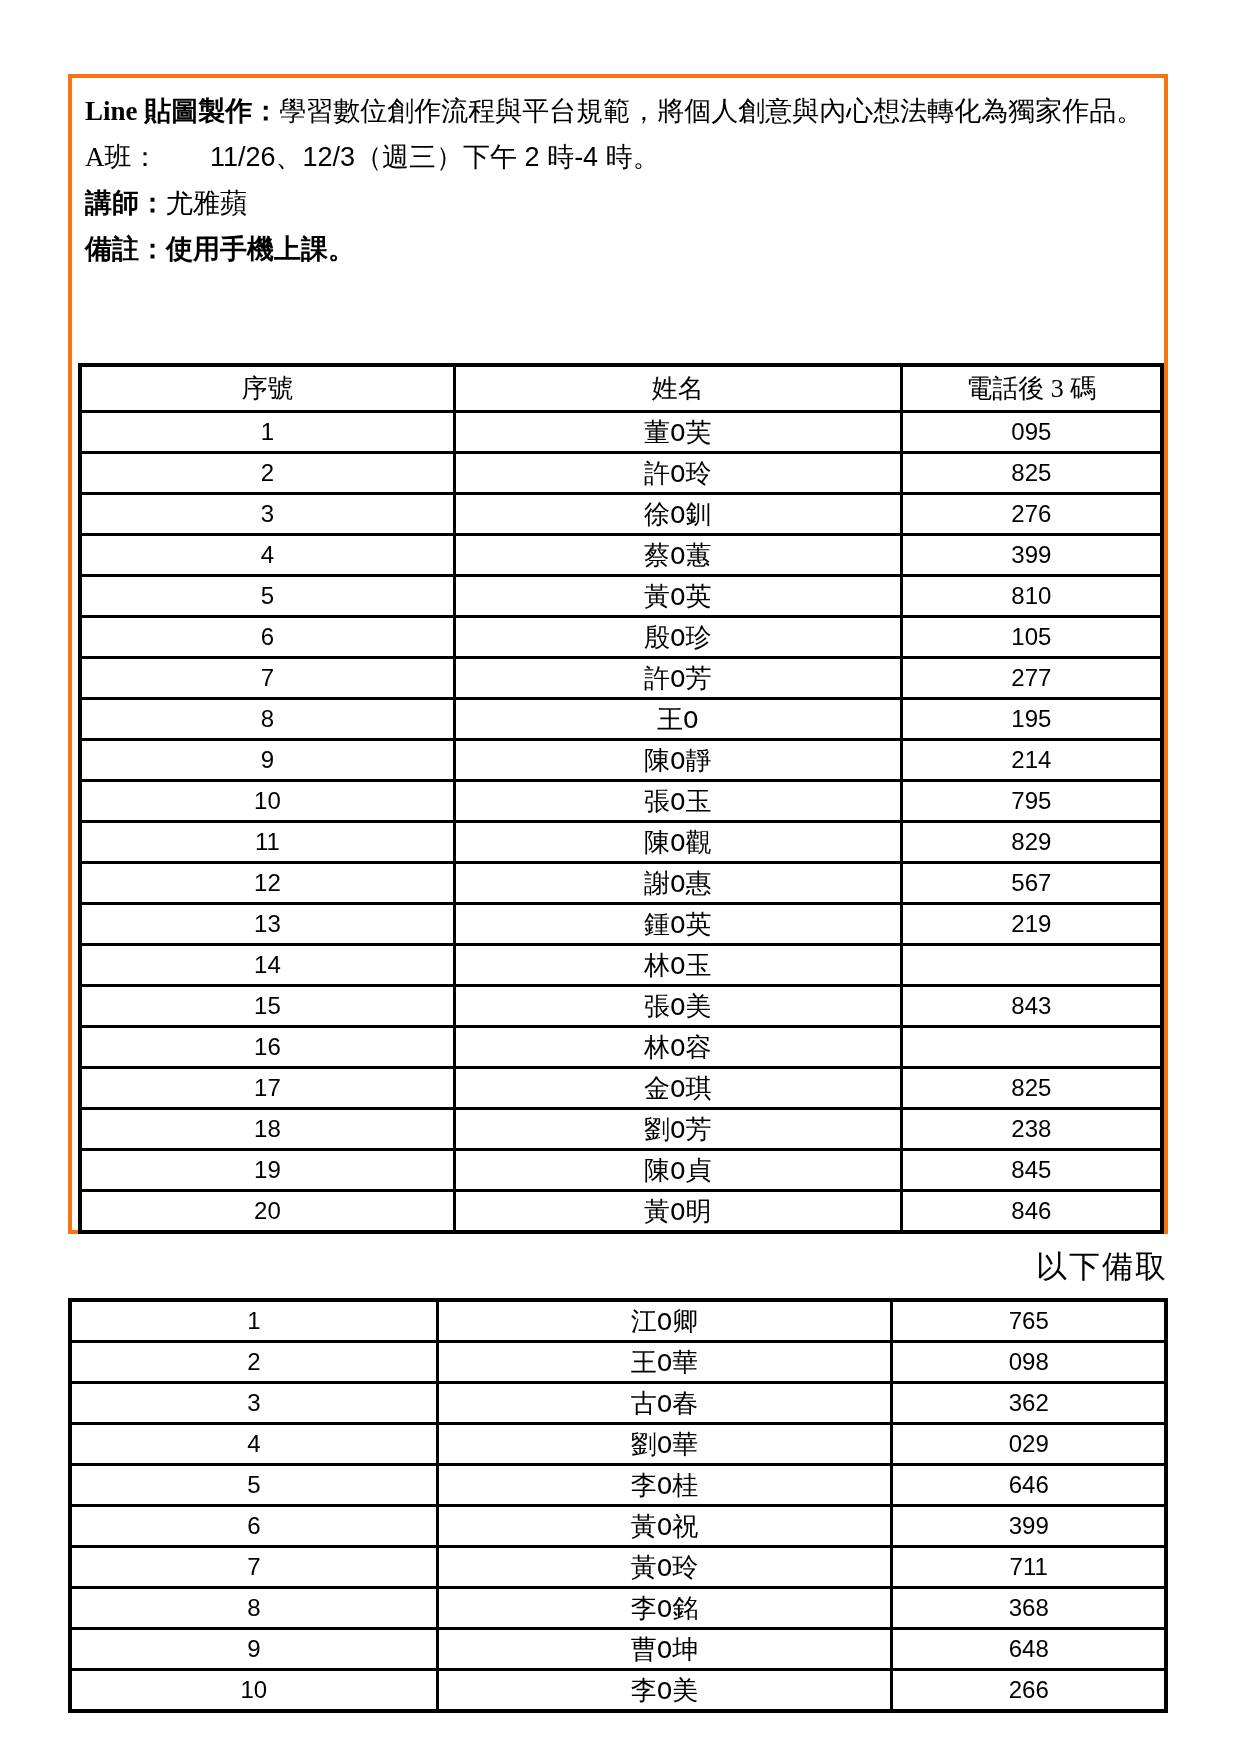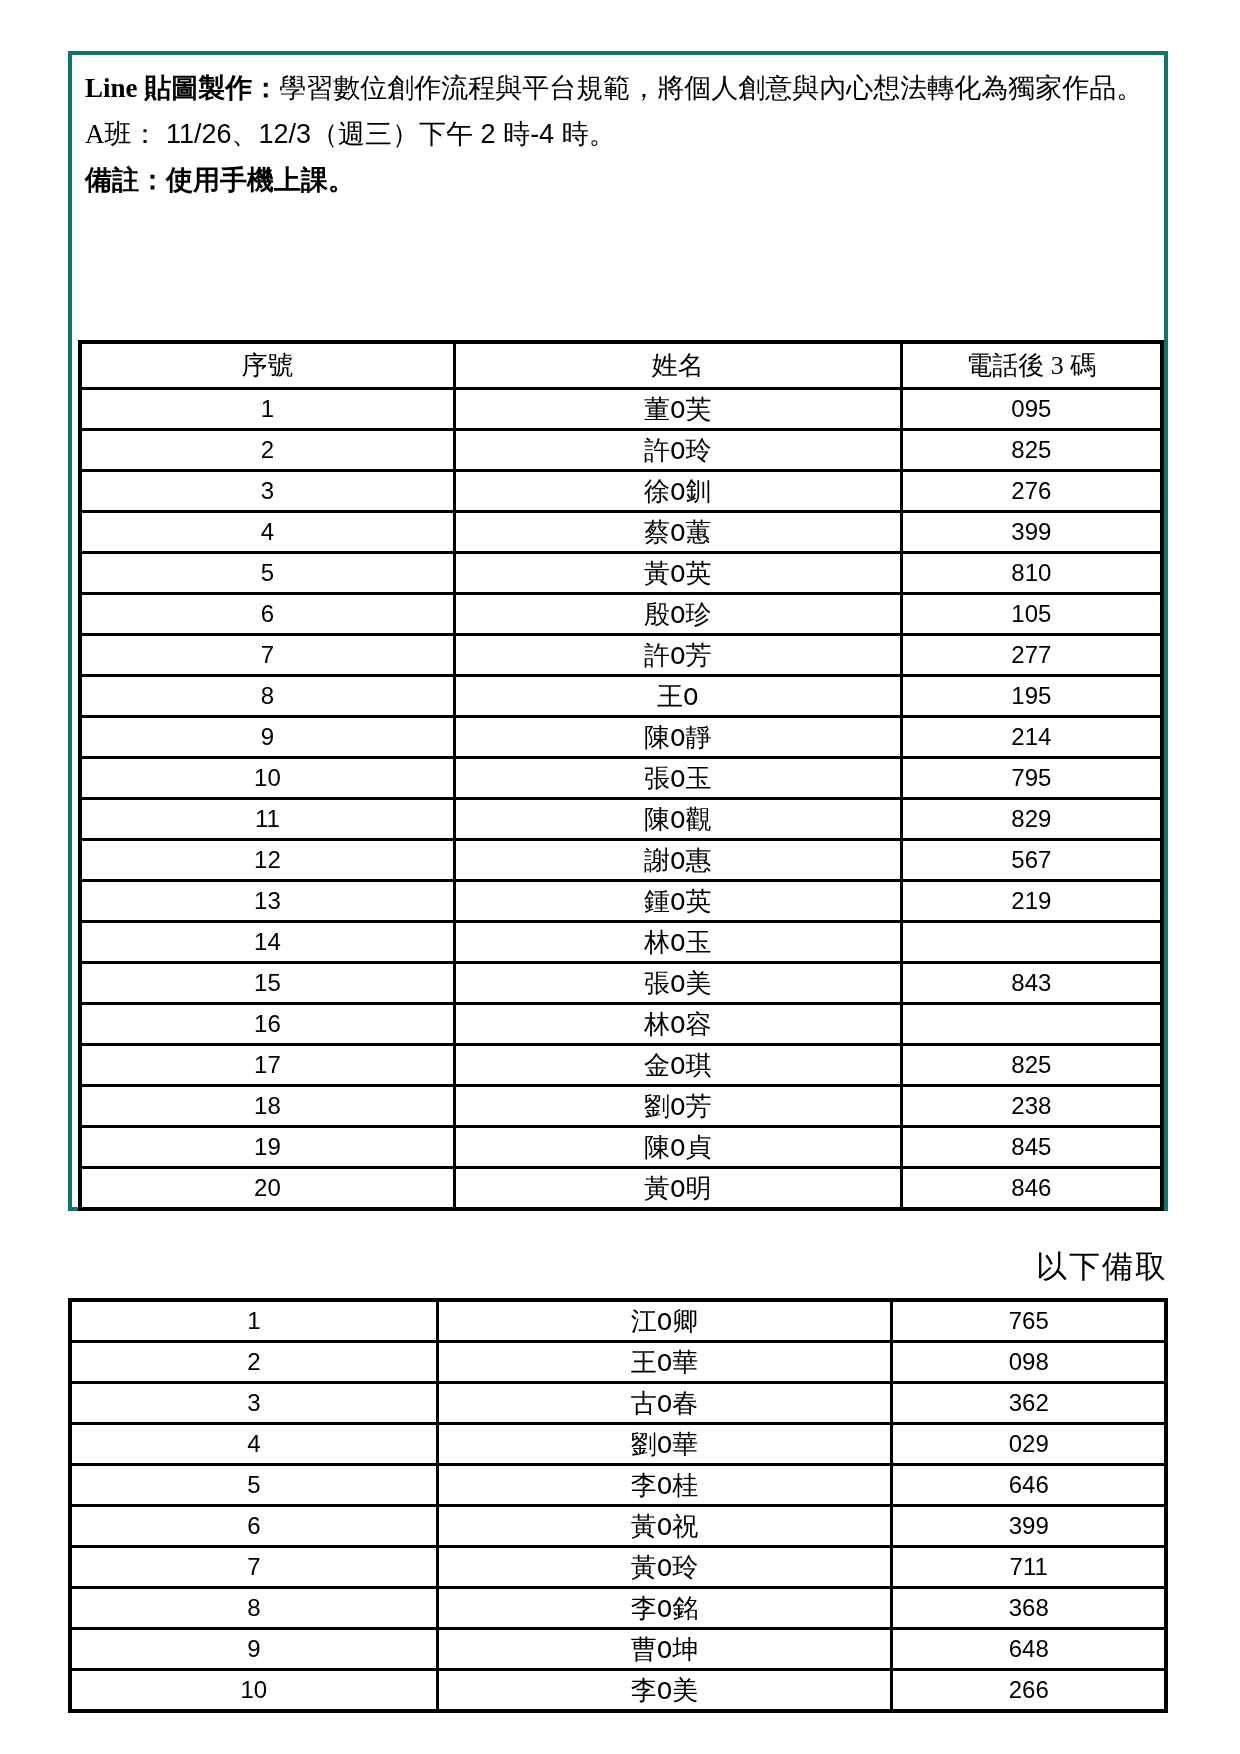--- a/index.html
+++ b/index.html
@@ -9,37 +9,37 @@
     height: 1754px;
     background: #ffffff;
     color: #000000;
     font-family: "Liberation Serif", serif;
     overflow: hidden;
   }
   
   .outer-box {
     position: absolute;
     left: 68px;
-    top: 51px;
+    top: 74px;
     width: 1100px;
     height: 1160px;
-    border: 4px solid #0f766e;
+    border: 4px solid #f97316;
     box-sizing: border-box;
   }
   .course-info {
     padding: 20px 18px 0 13px;
   }
   .course-info p {
     margin: 0 0 19px 0;
     font-size: 27px;
     line-height: 27px;
     white-space: nowrap;
   }
   .lbl { font-weight: bold; }
-  .num-mixed { font-family: "Liberation Sans", "Liberation Serif", serif; }
+  .num-mixed { font-family: "Liberation Sans", "Liberation Serif", serif; margin-left: 44px; }
   
   table.roster {
     border-collapse: collapse;
     table-layout: fixed;
     border: 4px solid #000;
     box-sizing: border-box;
   }
   table.roster td, table.roster th {
     border: 3px solid #000;
     padding: 0;
@@ -93,20 +93,23 @@
 <div class="page">
 
   <div class="outer-box">
 
     <div class="course-info">
       <p>
         <span class="lbl">Line 貼圖製作：</span><span>學習數位創作流程與平台規範，將個人創意與內心想法轉化為獨家作品。</span>
       </p>
       <p>
         <span>A班：</span><span class="num-mixed"> 11/26、12/3（週三）下午 2 時-4 時。</span>
+      </p>
+      <p>
+        <span class="lbl">講師：</span><span>尤雅蘋</span>
       </p>
       <p>
         <span class="lbl">備註：</span><span class="lbl">使用手機上課。</span>
       </p>
     </div>
 
     <table class="roster" id="admitted-table">
       <colgroup>
         <col style="width:34.6%">
         <col style="width:41.3%">

